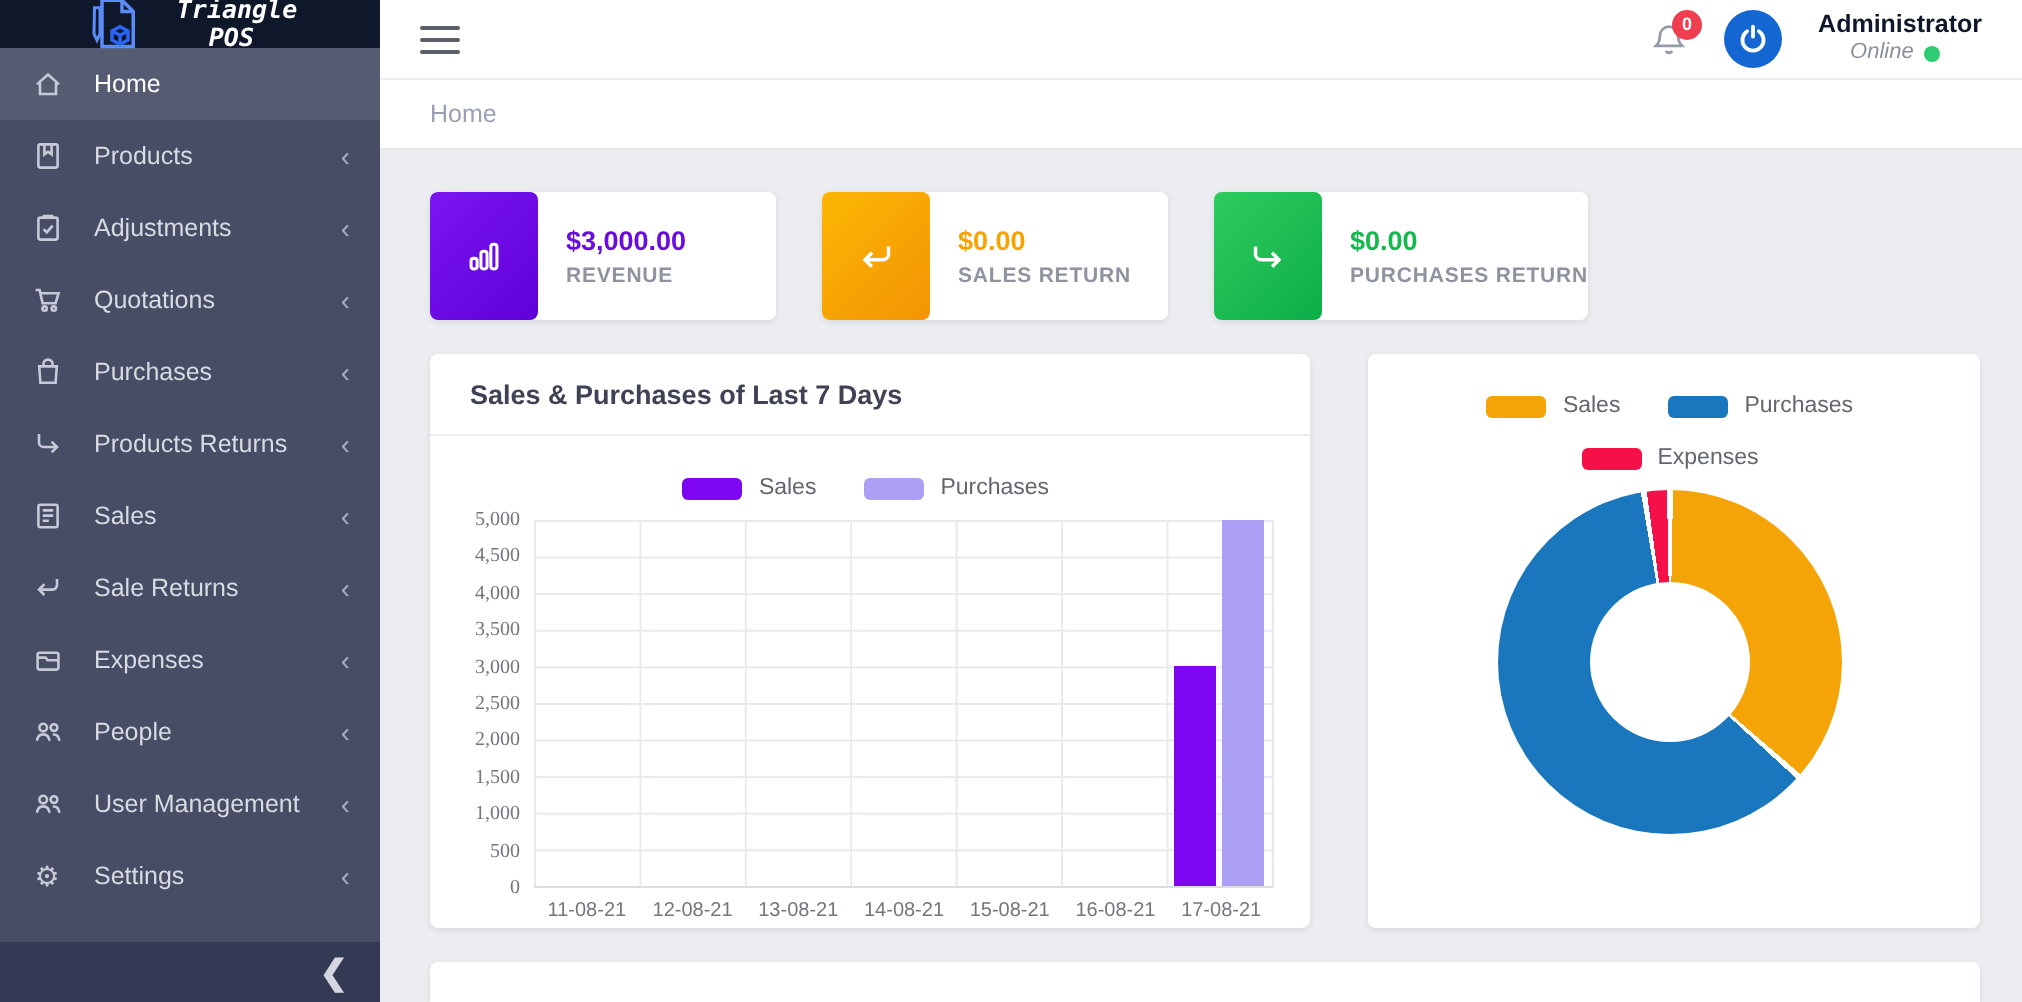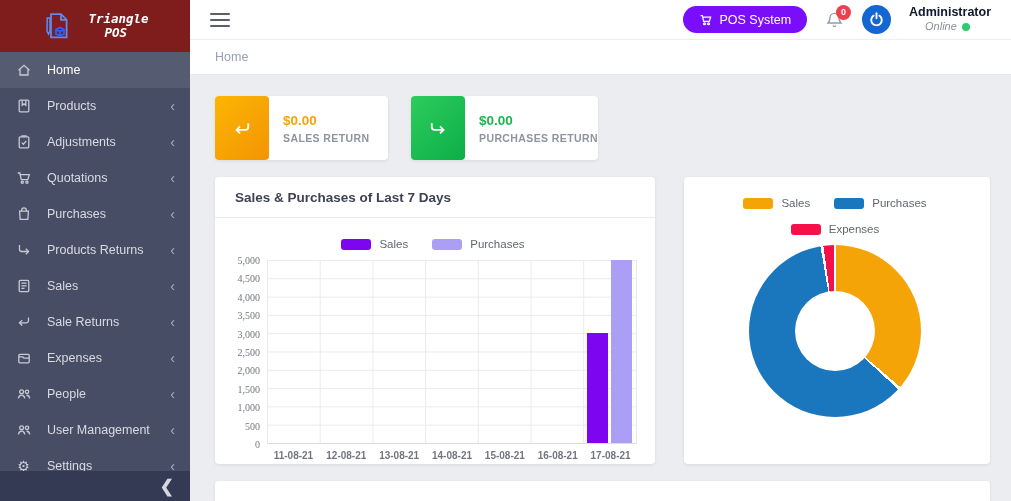--- a/index.html
+++ b/index.html
@@ -1,21 +1,21 @@
 <!DOCTYPE html>
 <html><head>
 <meta charset="utf-8">
 <style>
   * { margin:0; padding:0; box-sizing:border-box; }
   html,body { width:1011px; height:501px; overflow:hidden; }
   body { font-family:"Liberation Sans", sans-serif; background:#ebedf0; display:flex; }
 
   
   .sidebar { width:190px; flex:none; background:#474d64; position:relative; z-index:3; }
-  .logo { height:52px; background:#7f1d1d; display:flex; align-items:center; justify-content:center; gap:17px; }
+  .logo { height:24px; background:#0f172a; display:flex; align-items:center; justify-content:center; gap:17px; }
   .logo-text { color:#fff; font-family:"DejaVu Sans Mono", monospace; font-style:italic; font-weight:bold; font-size:12.5px; line-height:1.15; }
   .logo-text .l2 { padding-left:16px; }
   .nav-item { height:36px; display:flex; align-items:center; padding:0 15px; color:#d9dbe3; font-size:12.5px; cursor:pointer; }
   .nav-item .nico { width:17px; height:17px; margin-right:15px; flex:none; color:#c7cad6; display:flex; align-items:center; justify-content:center; }
   .nav-item .lbl { flex:1; }
   .nav-item .chev { color:#aab0bf; font-size:14px; line-height:1; }
   .nav-item.active { background:#555b71; color:#fff; }
   .gear-glyph { font-size:14px; color:#c7cad6; }
   .sb-bottom { position:absolute; left:0; right:0; bottom:0; height:30px; background:#343a54; display:flex; align-items:center; justify-content:flex-end; padding-right:16px; }
   .sb-bottom .chev { color:#d4d7e0; font-size:17px; font-weight:bold; line-height:1; cursor:pointer; }
@@ -62,21 +62,21 @@
   .swatch { width:30px; height:11px; border-radius:3px; flex:none; }
 
   .bar-area { display:flex; flex:1;font-family:Liberation Serif, serif; }
   .y-axis { width:38px; position:relative; font-size:10px; color:#73767e; flex:none; }
   .y-axis span { position:absolute; right:7px; transform:translateY(-50%); white-space:nowrap; }
   .plot { flex:1; position:relative; display:flex; border-right:1px solid #e7e8ec; border-bottom:1px solid #dcdde2;
     background-image:linear-gradient(to right,#e9eaee 1px,transparent 1px),linear-gradient(to bottom,#e9eaee 1px,transparent 1px);
     background-size:calc(100%/7) 100%, 100% 10%; height:184px; }
   .col { flex:1; display:flex; align-items:flex-end; justify-content:center; gap:3px; }
   .bar { width:21px; }
-  .x-axis { display:flex; margin-left:38px; padding:6px 0 8px;font-weight:bold; }
+  .x-axis { display:flex; margin-left:38px; padding:6px 0 8px; }
   .x-axis div { flex:1; text-align:center; font-size:10px; color:#73767e; }
 
   .donut-wrap { flex:1; display:flex; align-items:flex-start; justify-content:center; padding-top:4px; }
   .donut { width:172px; height:172px; border-radius:50%; position:relative; }
   .donut::after { content:""; position:absolute; inset:46px; background:#fff; border-radius:50%; }
   .legend.two-row { flex-wrap:wrap; row-gap:7px; margin-bottom:6px; }
   .legend.two-row .break { flex-basis:100%; height:0; }
 
   .bottom-card { background:#fff; border-radius:4px 4px 0 0; height:20px; margin-top:17px; box-shadow:0 1px 3px rgba(40,40,80,.10); }
 
@@ -242,28 +242,20 @@
 
 <div class="main">
 
   <header class="topbar">
     <div class="hamburger">
         <span></span>
         <span></span>
         <span></span>
       </div>
     <div class="tb-right">
-      <button class="pos-btn">
-        <svg class="ic" width="14" height="14" viewBox="0 0 16 16" fill="none" stroke="#fff" stroke-width="1.4">
-            <path d="M1.8 3h2l1.5 6.6h6.5l1.5-5H4.4"></path>
-            <circle cx="6.3" cy="12.3" r="1.1"></circle>
-            <circle cx="10.9" cy="12.3" r="1.1"></circle>
-          </svg>
-        <span>POS System</span>
-      </button>
 
       <div class="bell-wrap">
         <svg class="ic" width="19" height="18" viewBox="0 0 18 17" fill="none" stroke="#949aa6" stroke-width="1.3">
           <path d="M9 2.2a4.3 4.3 0 0 0-4.3 4.3c0 3.1-1.3 4.1-1.9 4.8h12.4c-.6-.7-1.9-1.7-1.9-4.8A4.3 4.3 0 0 0 9 2.2z"></path>
           <path d="M7.6 13.6a1.5 1.5 0 0 0 2.8 0"></path>
         </svg>
         <span class="badge">0</span>
       </div>
 
       <div class="avatar">
@@ -283,20 +275,33 @@
     </div>
   </header>
 
   <div class="breadcrumb-bar">
     <span class="crumb">Home</span>
   </div>
 
   <div class="content">
 
     <div class="stats-row">
+      <div class="stat-card">
+        <div class="tile purple">
+          <svg class="ic" width="20" height="20" viewBox="0 0 17 17" fill="none" stroke="#fff" stroke-width="1.3">
+              <rect x="3" y="9.5" width="2.6" height="4.5" rx="1.1"></rect>
+              <rect x="7.2" y="6.5" width="2.6" height="7.5" rx="1.1"></rect>
+              <rect x="11.4" y="3.5" width="2.6" height="10.5" rx="1.1"></rect>
+            </svg>
+        </div>
+        <div class="stat-info">
+          <div class="stat-amount" style="color: rgb(106, 11, 224);">$3,000.00</div>
+          <div class="stat-label">REVENUE</div>
+        </div>
+      </div>
 
       <div class="stat-card">
         <div class="tile orange">
           <svg class="ic" width="20" height="20" viewBox="0 0 16 16" fill="none" stroke="#fff" stroke-width="1.4">
               <path d="M13 4.2v3a2.3 2.3 0 0 1-2.3 2.3H3.6"></path>
               <path d="M6.4 6.7 3.6 9.5l2.8 2.8"></path>
             </svg>
         </div>
         <div class="stat-info">
           <div class="stat-amount" style="color: rgb(247, 164, 0);">$0.00</div>

